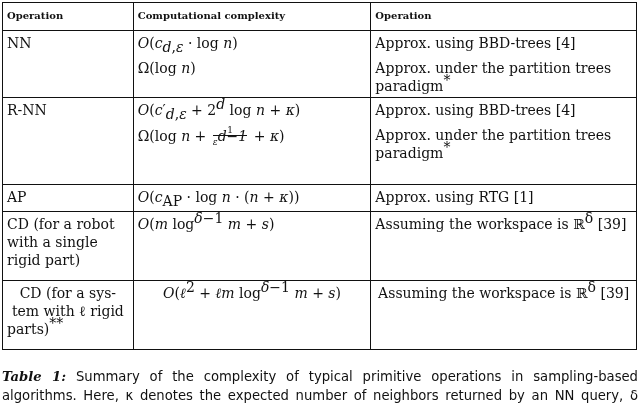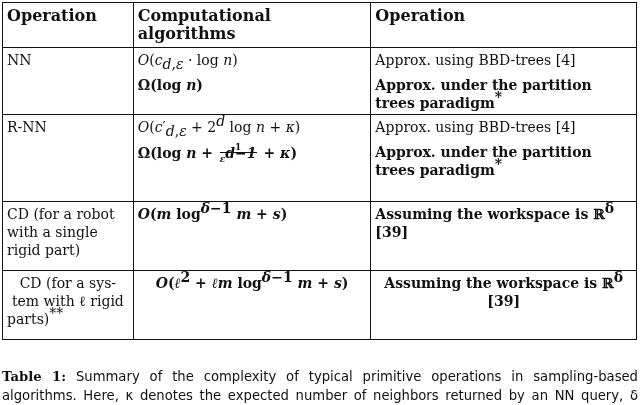--- a/index.html
+++ b/index.html
@@ -26,31 +26,31 @@
     .tbl td, .tbl th {
       border: 1.5px solid #111;
       vertical-align: top;
       padding: 3px 4px 2px 4px;
       font-size: 14px;
       line-height: 18px;
       text-align: left;
     }
     .tbl th {
       font-weight: bold;
-      font-size: 16px;
+      font-size: 10px;
       padding-top: 4px;
       padding-bottom: 4px;
       height: 19px;
     }
     .col1 { width: 126px; }
     .col2 { width: 229px; }
     .col3 { width: 256px; }
     .op { text-align: justify; text-align-last: left; margin-left: 32px; }
     .line { display: block; margin-bottom: 7px; }
-    .line:last-child { margin-bottom: 0; font-weight: bold; }
+    .line:last-child { margin-bottom: 0; }
     .math { font-family: "DejaVu Serif", "Liberation Serif", serif; font-size: 14px; }
     .math i { font-style: italic; }
     sub, sup { font-size: 14px; line-height: 0; }
     .frac {
       display: inline-block;
       vertical-align: middle;
       text-align: center;
       font-size: 9px;
       line-height: 9px;
       margin: 0 2px;
@@ -69,35 +69,36 @@
       width: 636px;
       font-family: "DejaVu Sans", "Liberation Sans", sans-serif;
       font-size: 13.2px;
       line-height: 19px;
       text-align: justify;
       text-align-last: justify;
     }
     .caption .label {
       font-family: "DejaVu Serif", "Liberation Serif", serif;
       font-weight: bold;
+      font-style: italic;
     }
   </style>
 </head>
 <body>
 
 <table class="tbl">
   <colgroup>
     <col class="col1">
     <col class="col2">
     <col class="col3">
   </colgroup>
   <thead>
     <tr>
       <th>Operation</th>
-      <th>Computational algorithms</th>
+      <th>Computational complexity</th>
       <th>Operation</th>
     </tr>
   </thead>
   <tbody>
     <tr class="row-nn">
       <td><span>NN</span></td>
       <td>
         <span class="line math"><i>O</i>(<i>c</i><sub><i>d</i>,<i>ε</i></sub> · log <i>n</i>)</span>
         <span class="line math">Ω(log <i>n</i>)</span>
       </td>
@@ -108,20 +109,29 @@
     </tr>
     <tr class="row-rnn">
       <td><span>R-NN</span></td>
       <td>
         <span class="line math"><i>O</i>(<i>c</i>′<sub><i>d</i>,<i>ε</i></sub> + 2<sup><i>d</i></sup> log <i>n</i> + <i>κ</i>)</span>
         <span class="line math">Ω(log <i>n</i> + <span class="frac"><span class="num">1</span><span class="den">ε<sup>d−1</sup></span></span> + <i>κ</i>)</span>
       </td>
       <td>
         <span class="line">Approx. using BBD-trees [4]</span>
         <span class="line"><span>Approx. under the partition trees paradigm</span><sup>*</sup></span>
+      </td>
+    </tr>
+    <tr class="row-ap">
+      <td><span>AP</span></td>
+      <td>
+        <span class="line math"><i>O</i>(<i>c</i><sub>AP</sub> · log <i>n</i> · (<i>n</i> + <i>κ</i>))</span>
+      </td>
+      <td>
+        <span class="line">Approx. using RTG [1]</span>
       </td>
     </tr>
     <tr class="row-cd1">
       <td class="op"><span>CD (for a robot with a single rigid part)</span></td>
       <td>
         <span class="line math"><i>O</i>(<i>m</i> log<sup><i>δ</i>−1</sup> <i>m</i> + <i>s</i>)</span>
       </td>
       <td>
         <span class="line"><span>Assuming the workspace is ℝ</span><sup>δ</sup><span> [39]</span></span>
       </td>

